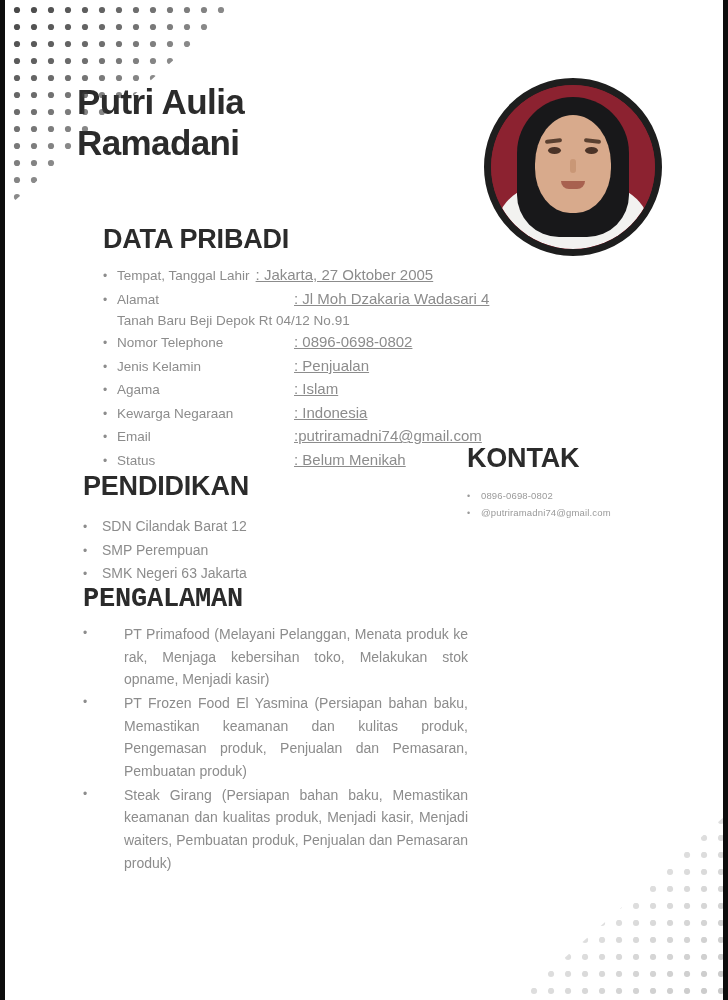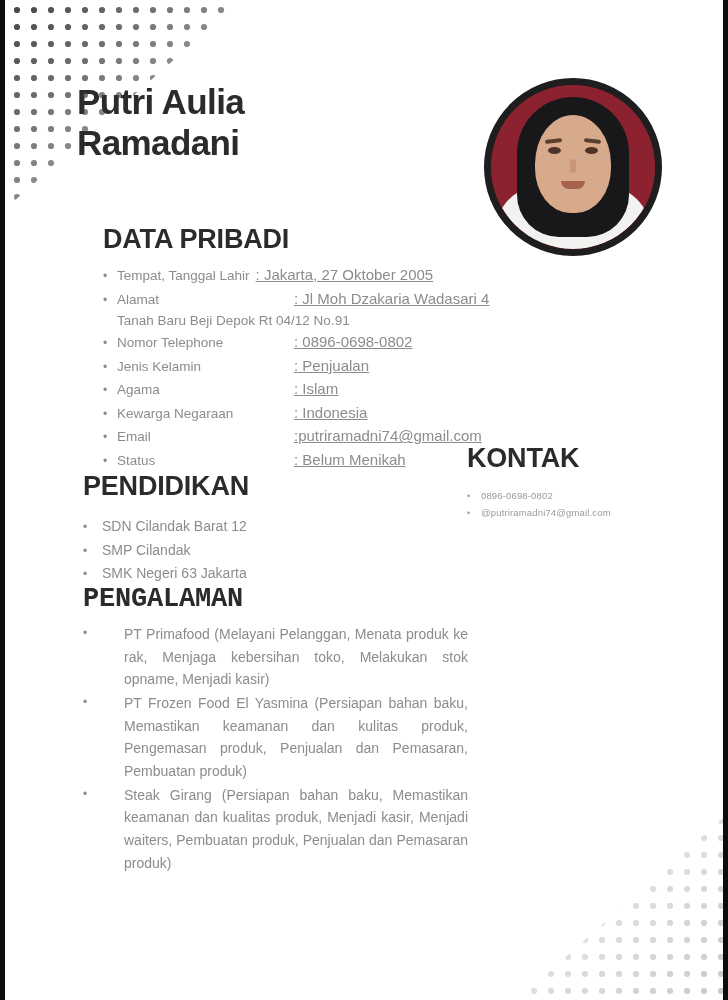--- a/index.html
+++ b/index.html
@@ -411,21 +411,21 @@
 
   <section class="pendidikan">
     <h2 class="sec-title">PENDIDIKAN</h2>
     <ul class="edu-list" id="edu-list">
         <li class="edu-item">
           <span class="bl">•</span>
           <span>SDN Cilandak Barat 12</span>
         </li>
         <li class="edu-item">
           <span class="bl">•</span>
-          <span>SMP Cilandak</span>
+          <span>SMP Perempuan</span>
         </li>
         <li class="edu-item">
           <span class="bl">•</span>
           <span>SMK Negeri 63 Jakarta</span>
         </li>
       </ul>
   </section>
 
   <section class="kontak">
     <h2 class="sec-title">KONTAK</h2>

